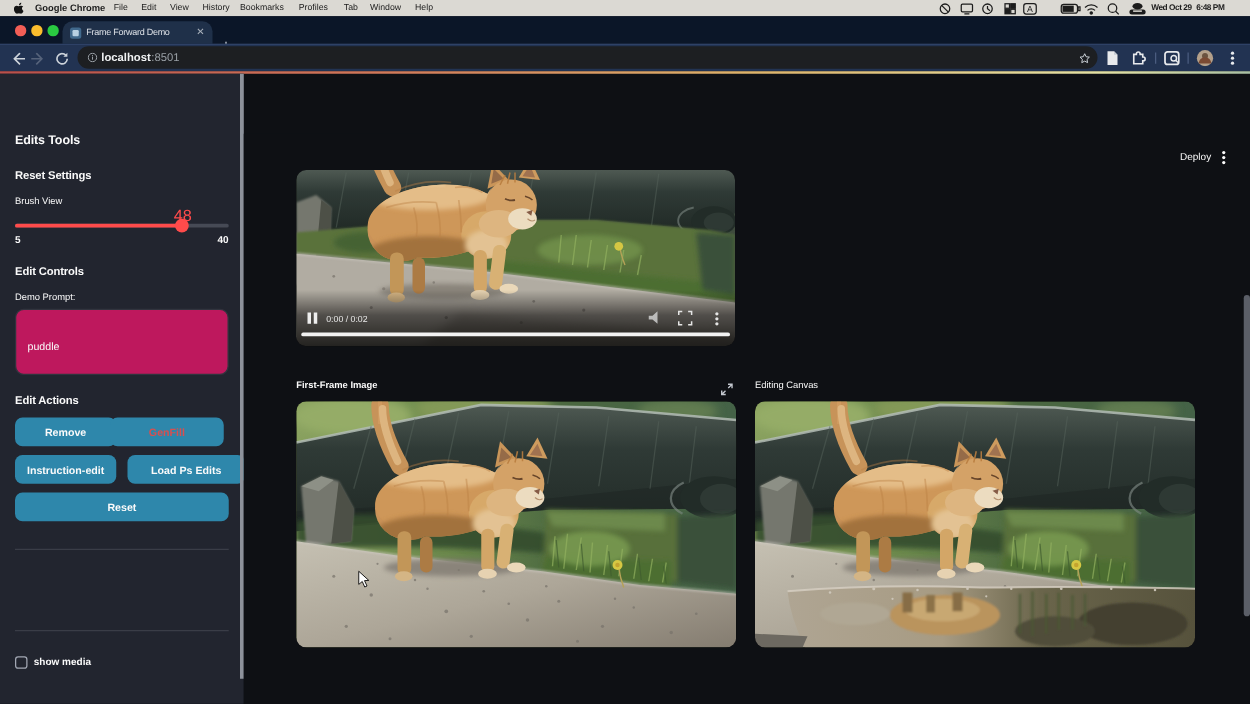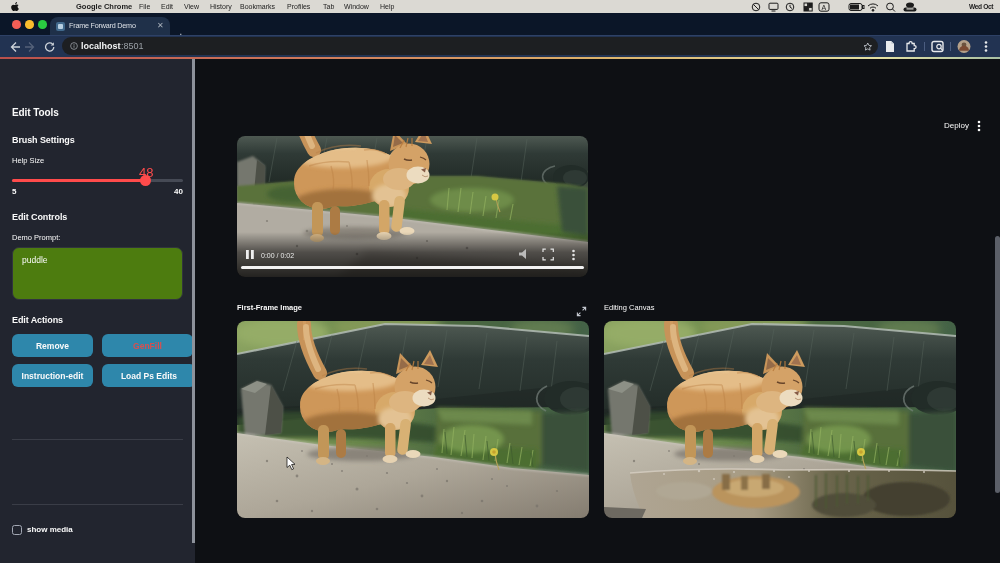--- a/index.html
+++ b/index.html
@@ -1,20 +1,20 @@
 <!DOCTYPE html>
 <html><head><meta charset="utf-8">
 <style>
   * { margin:0; padding:0; box-sizing:border-box; }
   html,body { width:1000px; height:563px; overflow:hidden; background:#0e1014;
     font-family:"Liberation Sans", sans-serif; }
   .abs { position:absolute; }
   #menubar { position:absolute; left:0; top:0; width:1000px; height:13px; background:#dbd9d3;
     color:#1c1c1c; font-size:7px; }
-  #menubar span { position:absolute; top:0; line-height:13px;margin-left:48px; }
+  #menubar span { position:absolute; top:0; line-height:13px; }
   #tabbar { position:absolute; left:0; top:13px; width:1000px; height:22px; background:#0b1628; }
   .tl { position:absolute; top:7.4px; width:8.5px; height:8.5px; border-radius:50%; }
   #tab { position:absolute; left:50px; top:4px; width:120px; height:18px; background:#1f3049;
     border-radius:8px 8px 0 0; color:#dde1e7; font-size:8px;padding-left:48px; }
   #toolbar { position:absolute; left:0; top:35px; width:1000px; height:22px; background:#223352;
     border-top:1px solid #2e4166; }
   #pill { position:absolute; left:62px; top:37px; width:816px; height:18px; border-radius:9px;
     background:#1d1f22; color:#e8eaed; font-size:9.5px; }
   #redline { position:absolute; left:0; top:57px; width:1000px; height:2px;
     background:linear-gradient(90deg,#b9504c,#d0785a 30%,#ddb36b 60%,#e3e0a4 88%,#a8bfa4); }
@@ -122,37 +122,38 @@
   <circle cx="80" cy="6.5" r="6.5" fill="#b4a08a"></circle>
     <circle cx="80" cy="4.8" r="2.4" fill="#6b5340"></circle>
     <path d="M75 10.8 a5 5 0 0 1 10 0 z" fill="#7a4a33"></path>
   <circle cx="102" cy="2.5" r="1.3" fill="#e8eaed"></circle>
     <circle cx="102" cy="6.5" r="1.3" fill="#e8eaed"></circle>
     <circle cx="102" cy="10.5" r="1.3" fill="#e8eaed"></circle>
 </svg>
 <div id="redline"></div>
 
 <div id="sidebar">
-  <div class="h3" style="top:48px;font-size:10px">Edit Tools</div>
-  <div class="h3" style="top:76px">Brush Settings</div>
-  <div class="lbl" style="top:97px">Help Size</div>
+  <div class="h3" style="top:48px;font-size:10px">Edits Tools</div>
+  <div class="h3" style="top:76px">Reset Settings</div>
+  <div class="lbl" style="top:97px">Brush View</div>
   <div class="abs" style="left:139px;top:106px;color:#ff4b4b;font-size:13px">48</div>
   <div class="abs" style="left:12px;top:120px;width:171px;height:3px;border-radius:2px;background:#464a55"></div>
   <div class="abs" style="left:12px;top:120px;width:133px;height:3px;border-radius:2px;background:#ff4b4b"></div>
   <div class="abs" style="left:140px;top:116px;width:11px;height:11px;border-radius:50%;background:#ff4b4b"></div>
   <div class="abs" style="left:12px;top:128px;font-size:8px;font-weight:600">5</div>
   <div class="abs" style="left:174px;top:128px;font-size:8px;font-weight:600">40</div>
   <div class="h3" style="top:153px">Edit Controls</div>
   <div class="lbl" style="top:174px">Demo Prompt:</div>
-  <div class="abs" style="left:12px;top:188px;width:171px;height:53px;background:#4d7c0f;border:1px solid #31343e;border-radius:7px;font-size:8.5px;color:#fafafa;padding:7px 9px">puddle</div>
+  <div class="abs" style="left:12px;top:188px;width:171px;height:53px;background:#be185d;border:1px solid #31343e;border-radius:7px;font-size:8.5px;color:#fafafa;padding:24px 9px">puddle</div>
   <div class="h3" style="top:256px">Edit Actions</div>
   <div class="btn" style="left:12px;top:275px;width:81px;height:23px">Remove</div>
-  <div class="btn" style="left:102px;top:275px;width:91px;height:23px;color:#d94f4f">GenFill</div>
+  <div class="btn" style="left:88px;top:275px;width:91px;height:23px;color:#d94f4f">GenFill</div>
   <div class="btn" style="left:12px;top:305px;width:81px;height:23px">Instruction-edit</div>
   <div class="btn" style="left:102px;top:305px;width:94px;height:23px">Load Ps Edits</div>
+  <div class="btn" style="left:12px;top:335px;width:171px;height:23px">Reset</div>
   <div class="divider" style="top:380px"></div>
   <div class="divider" style="top:445px"></div>
   <div class="abs" style="left:12px;top:466px;width:10px;height:10px;border:1.2px solid #a3a8b4;border-radius:2.5px"></div>
   <div class="abs" style="left:27px;top:465.5px;font-size:8px;font-weight:600">show media</div>
   <div class="abs" style="left:192px;top:0;width:3px;height:484px;background:#8d929b"></div>
 </div>
 
 <div id="main">
   <div class="abs" style="left:749px;top:13.5px;font-size:8px">Deploy</div>
   <svg class="abs" style="left:782px;top:13px" width="4" height="12" viewBox="0 0 4 12">

